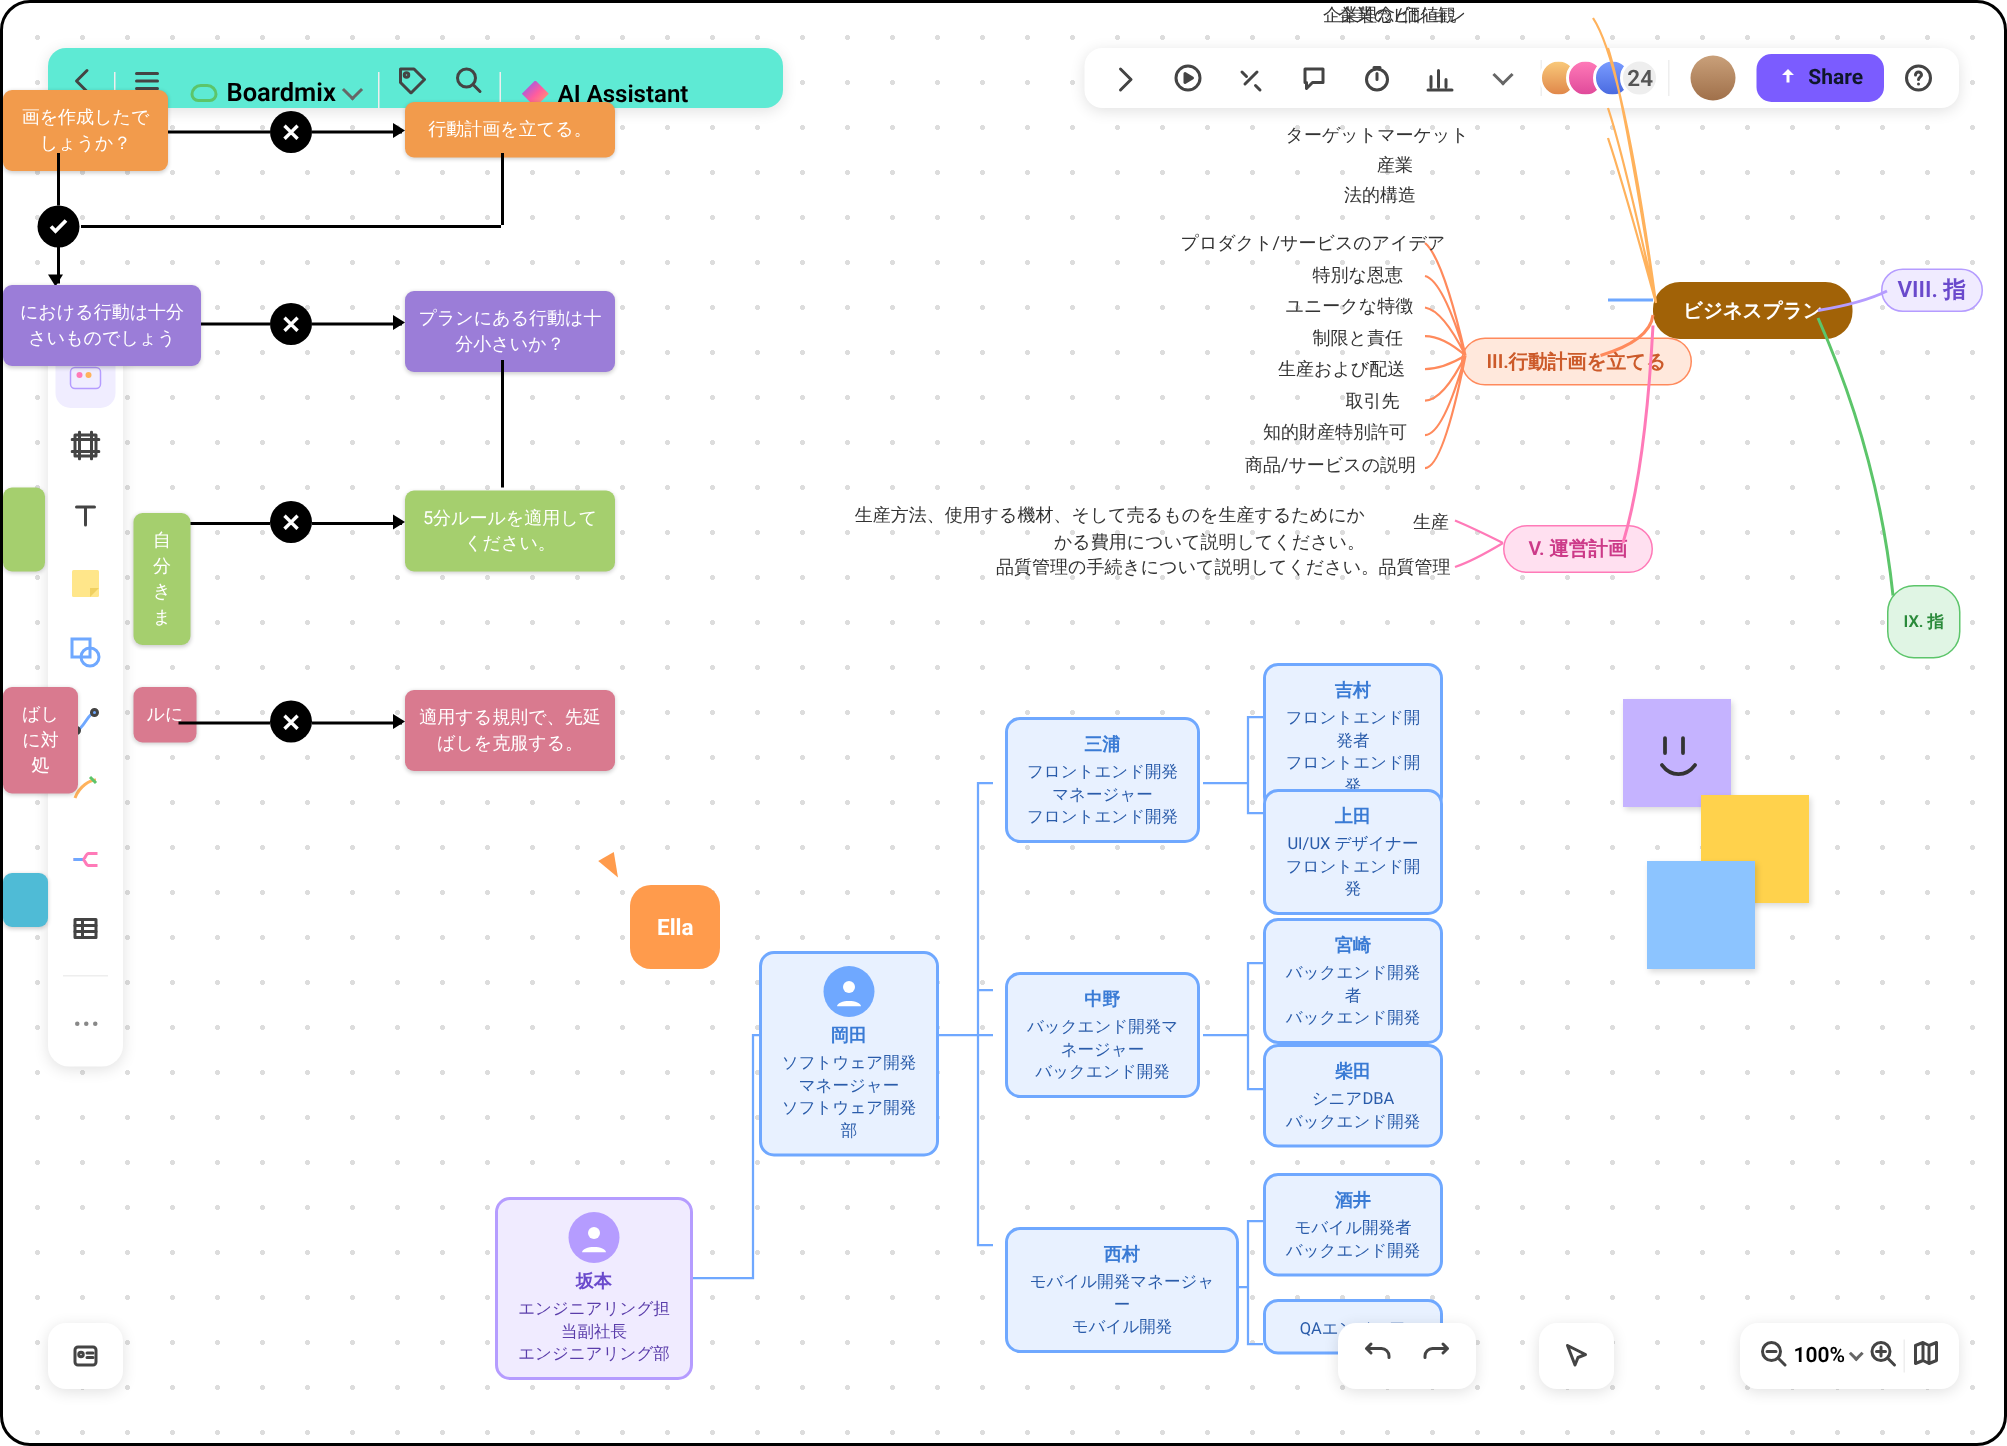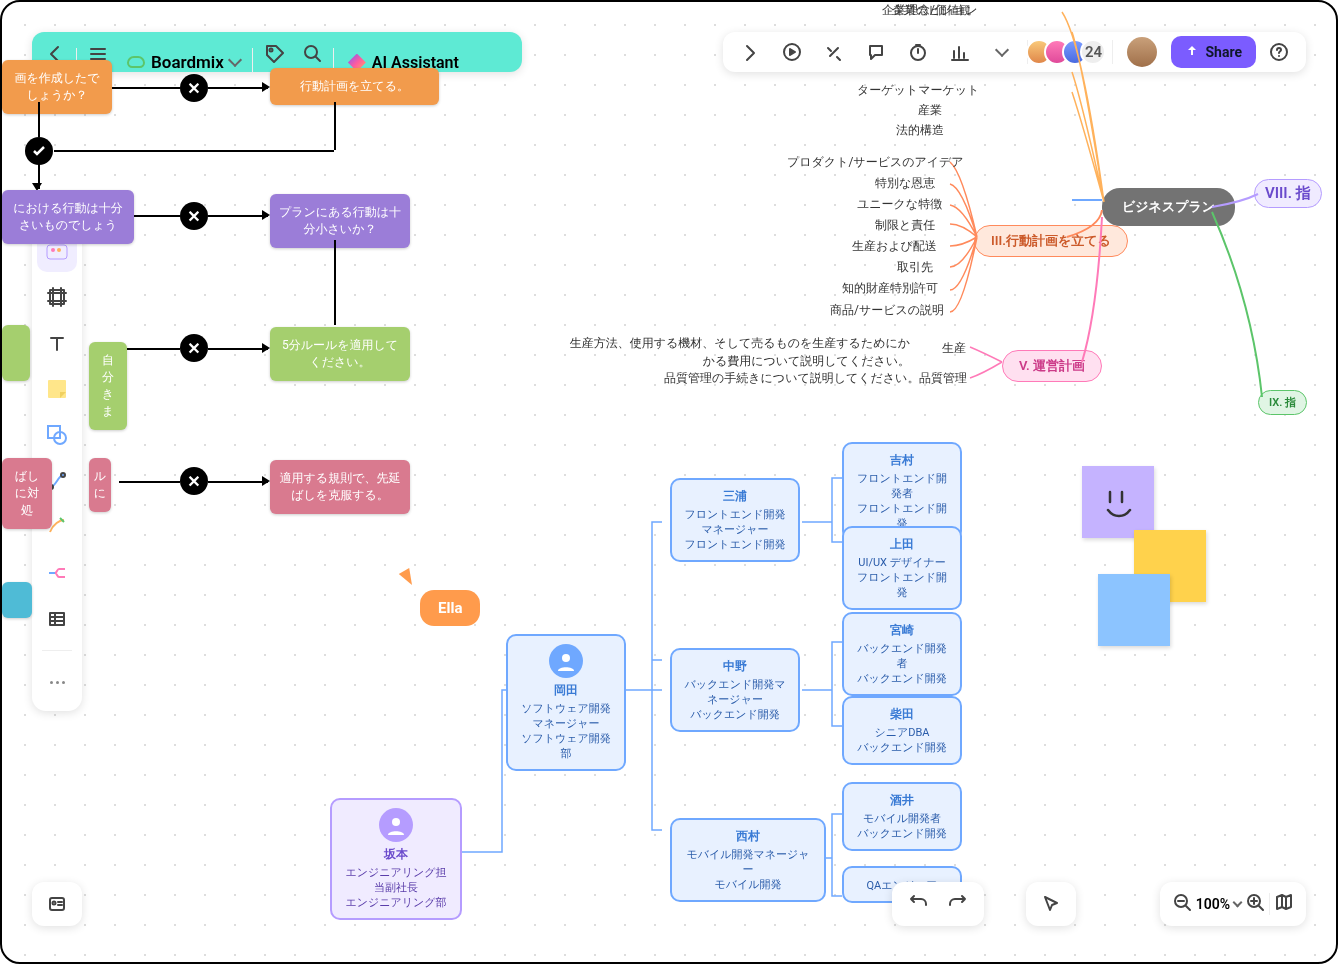--- a/index.html
+++ b/index.html
@@ -39,35 +39,35 @@
 
 .fnode { position:absolute; border-radius:6px; color:#fff; font-size:12px; text-align:center; padding:10px 8px; display:flex; align-items:center; justify-content:center; box-shadow:0 1px 3px rgba(0,0,0,.2); }
 .orange{background:#f29b4c;} .purple{background:#9b7dd8;} .green{background:#a5cf6e;} .pink{background:#d97a8f;} .teal{background:#4fbbd6;}
 .xcircle{position:absolute;width:28px;height:28px;background:#000;border-radius:50%;color:#fff;display:flex;align-items:center;justify-content:center;font-size:16px;font-weight:700;}
 .checkcircle{position:absolute;width:28px;height:28px;background:#000;border-radius:50%;display:flex;align-items:center;justify-content:center;}
 .arrow-line{position:absolute;background:#000;height:2px;}
 .arrow-head{position:absolute;width:0;height:0;border-top:5px solid transparent;border-bottom:5px solid transparent;border-left:8px solid #000;}
 
 
 .mm-node{position:absolute;border-radius:18px;padding:6px 16px;font-size:13px;font-weight:600;text-align:center;}
-.mm-main{background:#737373;color:#fff;padding:10px 20px;}
+.mm-main{background:#a16207;color:#fff;padding:10px 20px;}
 .mm-sub{border:1.5px solid;background:#fff;}
 .mm-leaf{position:absolute;font-size:12px;color:#333;}
 
 
 .org-node{position:absolute;border:2px solid;border-radius:10px;padding:8px 10px;text-align:center;font-size:11px;min-width:120px;}
 .org-blue{border-color:#6fa8ff;background:#e8f1ff;color:#2a5caa;}
 .org-purp{border-color:#b59cff;background:#f0ebff;color:#5a3daa;}
 .org-name{font-weight:700;color:#3a7bd5;margin-bottom:2px;font-size:12px;}
 .org-avatar{width:34px;height:34px;border-radius:50%;margin:0 auto 4px;background:#6fa8ff;display:flex;align-items:center;justify-content:center;}
 
 
 .usr-cursor{position:absolute;}
 .usr-cursor .ptr{width:0;height:0;border-left:6px solid transparent;border-right:6px solid transparent;border-top:16px solid #ff9b4c;transform:rotate(-30deg);}
-.usr-tag{background:#ff9b4c;color:#fff;border-radius:14px;padding:9px 18px;font-weight:700;font-size:15px;margin-left:18px;margin-top:4px;}
+.usr-tag{background:#ff9b4c;color:#fff;border-radius:14px;padding:19px 18px;font-weight:700;font-size:15px;margin-left:18px;margin-top:4px;}
 
 
 .sticky{position:absolute;width:72px;height:72px;box-shadow:1px 2px 4px rgba(0,0,0,.15);}
 .smile{font-size:28px;display:flex;align-items:center;justify-content:center;height:100%;}
 
 svg.ic{width:20px;height:20px;stroke:#444;stroke-width:2;fill:none;stroke-linecap:round;stroke-linejoin:round;}
 </style>
 </head>
 <body>
 
@@ -231,21 +231,21 @@
         <span></span>
         <span></span>
         <span></span>
       </div>
     </div>
 </div>
 
 <div class="fnode orange" style="left:0;top:58px;width:110px;">
     <span>画を作成したでしょうか？</span>
   </div>
-<div class="fnode orange" style="left:268px;top:66px;width:169px;">
+<div class="fnode orange" style="left:268px;top:66px;width:140px;">
     <span>行動計画を立てる。</span>
   </div>
 <div class="xcircle" style="left:178px;top:72px;">✕</div>
 <div class="arrow-line" style="left:110px;top:85px;width:68px;"></div>
 <div class="arrow-line" style="left:206px;top:85px;width:60px;"></div>
 <div class="arrow-head" style="left:260px;top:80px;"></div>
 <div class="checkcircle" style="left:23px;top:135px;">
     <svg width="16" height="16" fill="#fff">
       <path d="M3 8l3 3 7-7" stroke="#fff" stroke-width="2.5" fill="none"></path>
     </svg>
@@ -276,38 +276,38 @@
     <span>5分ルールを適用してください。</span>
   </div>
 <div class="xcircle" style="left:178px;top:332px;">✕</div>
 <div class="arrow-line" style="left:125px;top:346px;width:53px;"></div>
 <div class="arrow-line" style="left:206px;top:346px;width:60px;"></div>
 <div class="arrow-head" style="left:260px;top:341px;"></div>
 
 <div class="fnode pink" style="left:0;top:456px;width:50px;">
     <span>ばしに対処</span>
   </div>
-<div class="fnode pink" style="left:87px;top:456px;width:22px;align-items:center;">
+<div class="fnode pink" style="left:87px;top:456px;width:42px;align-items:center;">
     <span>ルに</span>
   </div>
 <div class="fnode pink" style="left:268px;top:458px;width:140px;">
     <span>適用する規則で、先延ばしを克服する。</span>
   </div>
 <div class="xcircle" style="left:178px;top:465px;">✕</div>
 <div class="arrow-line" style="left:117px;top:479px;width:61px;"></div>
 <div class="arrow-line" style="left:206px;top:479px;width:60px;"></div>
 <div class="arrow-head" style="left:260px;top:474px;"></div>
 
 <div class="fnode teal" style="left:0;top:580px;width:30px;height:36px;"></div>
 
 <div class="mm-node mm-main" style="left:1100px;top:186px;"><span>ビジネスプラン</span></div>
 <div class="mm-node mm-sub" style="left:972px;top:223px;border-color:#ff8a5c;color:#cc5a2a;background:#ffe8dc;"><span>III.行動計画を立てる</span></div>
 <div class="mm-node mm-sub" style="left:1000px;top:348px;border-color:#ff7ab8;color:#cc3a88;background:#ffe0f0;"><span>V. 運営計画</span></div>
 <div class="mm-node mm-sub" style="left:1252px;top:177px;border-color:#b59cff;color:#6a4acc;background:#f0ebff;font-size:15px;padding:4px 10px;"><span>VIII. 指</span></div>
-<div class="mm-node mm-sub" style="left:1256px;top:388px;border-color:#5cc56a;color:#2a8a3a;background:#e0f5e4;font-size:11px;padding:4px 10px;"><span>IX. 指</span></div>
+<div class="mm-node mm-sub" style="left:1256px;top:388px;border-color:#5cc56a;color:#2a8a3a;background:#e0f5e4;font-size:11px;padding:16px 10px;"><span>IX. 指</span></div>
 
 <svg style="position:absolute;left:940px;top:0;width:398px;height:420px;pointer-events:none;">
   <path d="M130 198 Q150 198 160 198" stroke="#6fa8ff" stroke-width="2" fill="none"></path>
   <path d="M270 205 Q300 200 316 192" stroke="#b59cff" stroke-width="2" fill="none"></path>
   <path d="M270 210 Q310 300 320 395" stroke="#5cc56a" stroke-width="2" fill="none"></path>
   <path d="M162 200 Q140 120 130 90 M162 200 Q140 100 130 70 M162 200 Q140 60 130 30 M162 200 Q140 40 120 10" stroke="#ffb25c" stroke-width="1.5" fill="none"></path>
   <path d="M35 235 Q20 170 8 160 M35 235 Q20 185 8 182 M35 235 Q20 205 8 203 M35 235 Q20 222 8 222 M35 235 Q20 244 8 244 M35 235 Q20 265 8 265 M35 235 Q20 288 8 288 M35 235 Q20 310 8 310" stroke="#ff8a5c" stroke-width="1.5" fill="none"></path>
   <path d="M125 235 Q158 225 160 208" stroke="#ff8a5c" stroke-width="2" fill="none"></path>
   <path d="M60 360 Q40 350 28 345 M60 360 Q40 372 28 376" stroke="#ff7ab8" stroke-width="1.5" fill="none"></path>
   <path d="M140 360 Q155 310 160 215" stroke="#ff7ab8" stroke-width="2" fill="none"></path>

